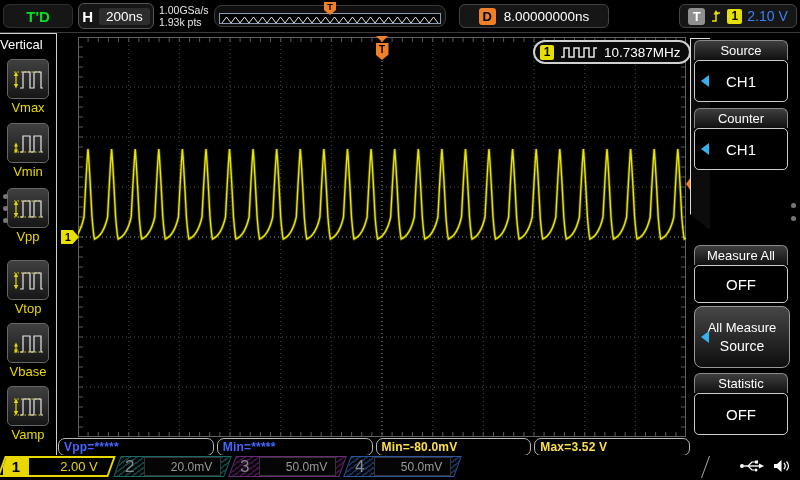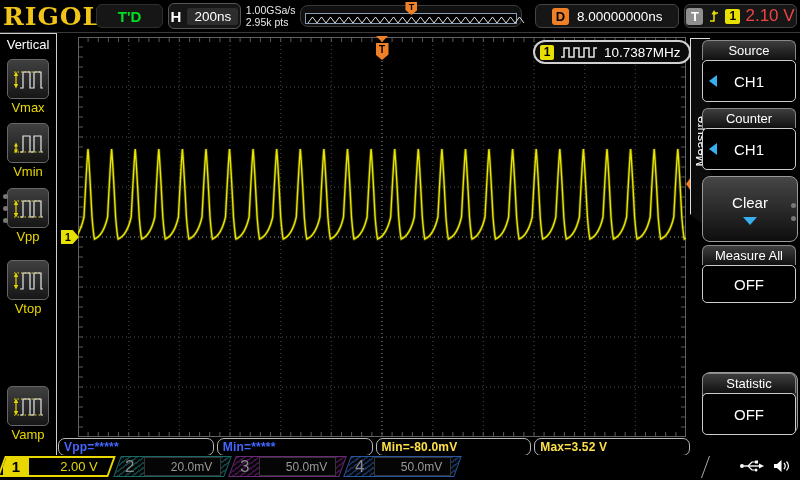--- a/index.html
+++ b/index.html
@@ -22,25 +22,25 @@
              clip-path:polygon(0 0,100% 0,100% 62%,50% 100%,0 62%);color:#000;font-size:9px;font-weight:bold;text-align:center;line-height:10px;}
   .d-chip{width:150px;margin-left:8px;gap:8px;border-color:#444;}
   .d-badge{background:#f08028;color:#000;font-weight:bold;font-size:13px;width:17px;height:17px;border-radius:3px;
            display:flex;align-items:center;justify-content:center;}
   .d-chip .dval{color:#fff;font-size:13.5px;}
   .t-chip{width:118px;margin-left:auto;margin-right:3px;gap:5px;border-color:#444;}
   .t-badge{background:#8f8f8f;color:#fff;font-weight:bold;font-size:13px;width:17px;height:17px;border-radius:3px;
            display:flex;align-items:center;justify-content:center;}
   .one-badge{background:#e8e000;color:#000;font-weight:bold;font-size:12px;width:15px;height:15px;border-radius:2px;
            display:flex;align-items:center;justify-content:center;}
-  .t-level{color:#ef4444;font-size:17px;}
+  .t-level{color:#3b82f6;font-size:14px;}
   
   .leftmenu{position:absolute;left:0;top:33px;width:57px;height:422px;background:#000;
             border-right:1px solid #cfcfcf;border-top:1px solid #cfcfcf;box-sizing:border-box;}
-  .lm-title{color:#fff;font-size:13px;text-align:center;padding-top:3px;}
+  .lm-title{color:#fff;font-size:13px;padding-top:3px;}
   .lm-item{position:absolute;left:0;width:56px;text-align:center;}
   .lm-btn{width:40px;height:38px;margin:0 auto;background:linear-gradient(#404040,#161616);
           border:1px solid #666;border-radius:5px;display:flex;align-items:center;justify-content:center;}
   .lm-label{color:#e8d800;font-size:13px;margin-top:1px;}
   .lm-dots{position:absolute;left:3px;top:160px;display:flex;flex-direction:column;gap:7px;}
   .dot{width:5px;height:5px;border-radius:50%;background:#777;}
   
   .display{position:absolute;left:57px;top:33px;width:633px;height:422px;background:#000;}
   #wave-svg{position:absolute;left:21px;top:4px;}
   .counter-badge{position:absolute;left:476px;top:7px;width:158px;height:24px;background:#0a0a0a;
@@ -62,21 +62,21 @@
   .meas-row{position:absolute;left:1px;top:405px;width:632px;display:flex;gap:3px;}
   .meas-box{flex:1;height:15px;background:#000;border:1px solid #b8b8b8;border-radius:7px;
             font-size:12px;font-weight:bold;padding:0 0 1px 5px;display:flex;align-items:center;letter-spacing:.2px;}
   
   .rightmenu{position:absolute;left:690px;top:33px;width:110px;height:422px;background:#000;}
   .rm-tab{position:absolute;left:0;top:5px;width:20px;height:192px;background:#0c0c0c;
           border-left:1px solid #ddd;border-top:1px solid #ddd;box-sizing:border-box;
           clip-path:polygon(0 0,100% 0,100% 100%,0 calc(100% - 16px));
           display:flex;align-items:center;justify-content:center;}
   .rm-tab span{writing-mode:vertical-rl;transform:rotate(180deg);color:#fff;font-size:13px;padding-bottom:14px;}
-  .rm-group{position:absolute;left:12px;width:94px;}
+  .rm-group{position:absolute;left:4px;width:94px;}
   .rm-label{height:19px;background:linear-gradient(#3e3e3e,#101010);border:1px solid #888;border-bottom:none;
             border-radius:6px 6px 0 0;color:#fff;font-size:13px;display:flex;align-items:center;justify-content:center;}
   .rm-box{height:40px;background:#000;border:1px solid #ccc;border-radius:5px;color:#fff;font-size:15px;
           display:flex;align-items:center;justify-content:center;position:relative;}
   .rm-btn{background:linear-gradient(#464646,#0e0e0e);border:1px solid #999;border-radius:8px;color:#fff;
           display:flex;flex-direction:column;align-items:center;justify-content:center;position:relative;}
   .tri-left{position:absolute;left:6px;top:50%;transform:translateY(-50%);width:0;height:0;
             border-top:6px solid transparent;border-bottom:6px solid transparent;border-right:8px solid #38b0f0;}
   .tri-down{width:0;height:0;border-left:7px solid transparent;border-right:7px solid transparent;border-top:8px solid #38b0f0;margin-top:6px;}
   .rm-dots{position:absolute;left:101px;top:170px;display:flex;flex-direction:column;gap:8px;}
@@ -98,31 +98,30 @@
   .dc-icon .l2{border-top:2px dashed currentColor;}
   .chbar-sep{position:absolute;left:705px;top:1px;height:22px;border-left:1px solid #aaa;transform:skewX(-20deg);}
   .sys-icons{position:absolute;right:10px;top:4px;display:flex;gap:8px;align-items:center;}
 </style>
 </head>
 <body>
 
 <div class="screen">
 
   <header class="topbar">
-    <span class="logo">RIGOL</span>
     <div class="chip status-chip">
       <span>T'D</span>
     </div>
     <div class="chip h-chip">
       <b>H</b>
       <span class="tbv">200ns</span>
     </div>
     <div class="rates">
       <div>1.00GSa/s</div>
-      <div>2.95k pts</div>
+      <div>1.93k pts</div>
     </div>
     <div class="wavebar">
       <div class="inner">
         <svg width="220" height="11">
           <path id="squiggle" stroke="#e0e0e0" stroke-width="1" fill="none" d="M2 9 l4.5 -6 l4.5 6 l4.5 -6 l4.5 6 l4.5 -6 l4.5 6 l4.5 -6 l4.5 6 l4.5 -6 l4.5 6 l4.5 -6 l4.5 6 l4.5 -6 l4.5 6 l4.5 -6 l4.5 6 l4.5 -6 l4.5 6 l4.5 -6 l4.5 6 l4.5 -6 l4.5 6 l4.5 -6 l4.5 6 l4.5 -6 l4.5 6 l4.5 -6 l4.5 6 l4.5 -6 l4.5 6 l4.5 -6 l4.5 6 l4.5 -6 l4.5 6 l4.5 -6 l4.5 6 l4.5 -6 l4.5 6 l4.5 -6 l4.5 6 l4.5 -6 l4.5 6 l4.5 -6 l4.5 6 l4.5 -6 l4.5 6 l4.5 -6 l4.5 6"></path>
         </svg>
       </div>
       <div class="hpos-flag">T</div>
     </div>
     <div class="chip d-chip">
@@ -184,20 +183,31 @@
           <svg width="32" height="28">
         <path d="M2 7 H30" stroke="#e8d800" stroke-dasharray="1.5 2" fill="none"></path>
         <path d="M8 23h3V7h7v16h4V7h7v16h2" stroke="#e8e8e8" stroke-width="1.2" fill="none"></path>
         <path d="M4 9 V21" stroke="#e8d800" stroke-width="1.2"></path>
         <path d="M4 6.5 L1.8 11 H6.2 Z M4 23.5 L1.8 19 H6.2 Z" fill="#e8d800"></path>
       </svg>
         </div>
       <div class="lm-label">Vtop</div>
     </div>
 
+    <div class="lm-item" style="top:289px">
+      <div class="lm-btn">
+          <svg width="32" height="28">
+        <path d="M2 23 H30" stroke="#e8d800" stroke-dasharray="1.5 2" fill="none"></path>
+        <path d="M8 23h3V7h7v16h4V7h7v16h2" stroke="#e8e8e8" stroke-width="1.2" fill="none"></path>
+        <path d="M4 16 V22" stroke="#e8d800" stroke-width="1.2"></path>
+        <path d="M4 13.5 L2 17.5 H6 Z M4 24.5 L2 20.5 H6 Z" fill="#e8d800"></path>
+      </svg>
+        </div>
+      <div class="lm-label">Vbase</div>
+    </div>
 
     <div class="lm-item" style="top:352px">
       <div class="lm-btn">
           <svg width="32" height="28">
         <path d="M2 7 H30 M2 23 H30" stroke="#e8d800" stroke-dasharray="1.5 2" fill="none"></path>
         <path d="M8 23h3V7h7v16h4V7h7v16h2" stroke="#e8e8e8" stroke-width="1.2" fill="none"></path>
         <path d="M4 9 V21" stroke="#e8d800" stroke-width="1.2"></path>
         <path d="M4 6.5 L1.8 11 H6.2 Z M4 23.5 L1.8 19 H6.2 Z" fill="#e8d800"></path>
       </svg>
         </div>
@@ -258,24 +268,20 @@
     </div>
 
     <div class="rm-group" style="top:75px">
       <div class="rm-label">Counter</div>
       <div class="rm-box">
         <span class="tri-left"></span>
         <span>CH1</span>
       </div>
     </div>
 
-    <div class="rm-group rm-btn" style="top:143px;height:64px">
-      <span style="font-size:15px">Clear</span>
-      <span class="tri-down"></span>
-    </div>
 
     <div class="rm-dots">
       <div class="dot"></div>
         <div class="dot"></div>
     </div>
 
     <div class="rm-group" style="top:212px">
       <div class="rm-label">Measure All</div>
       <div class="rm-box" style="height:36px">
         <span>OFF</span>

